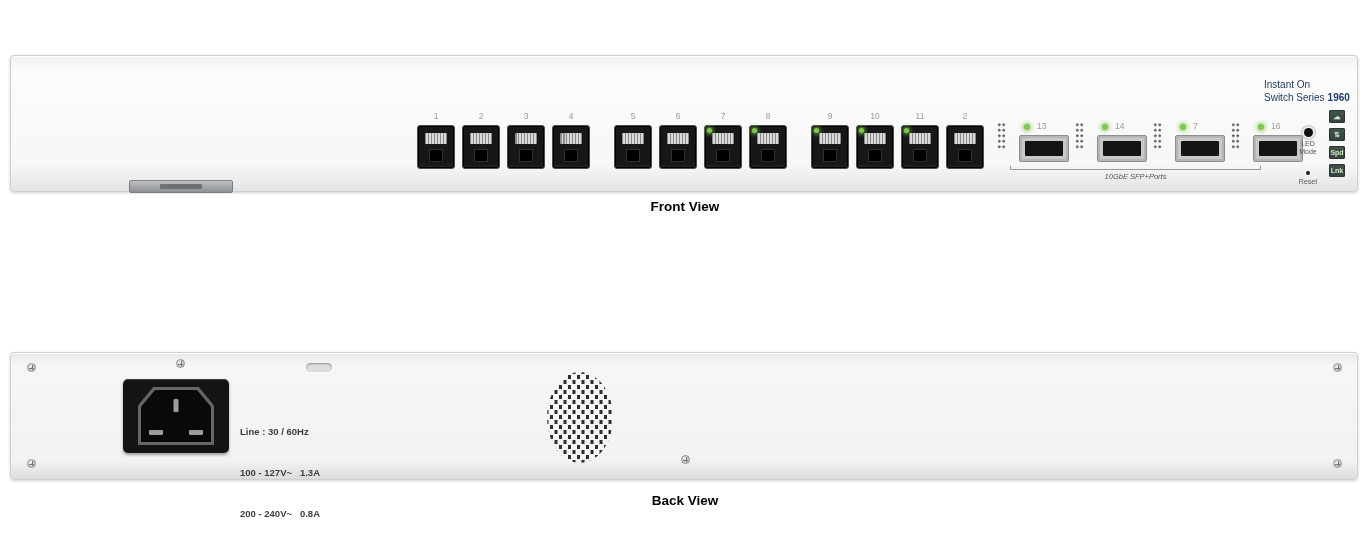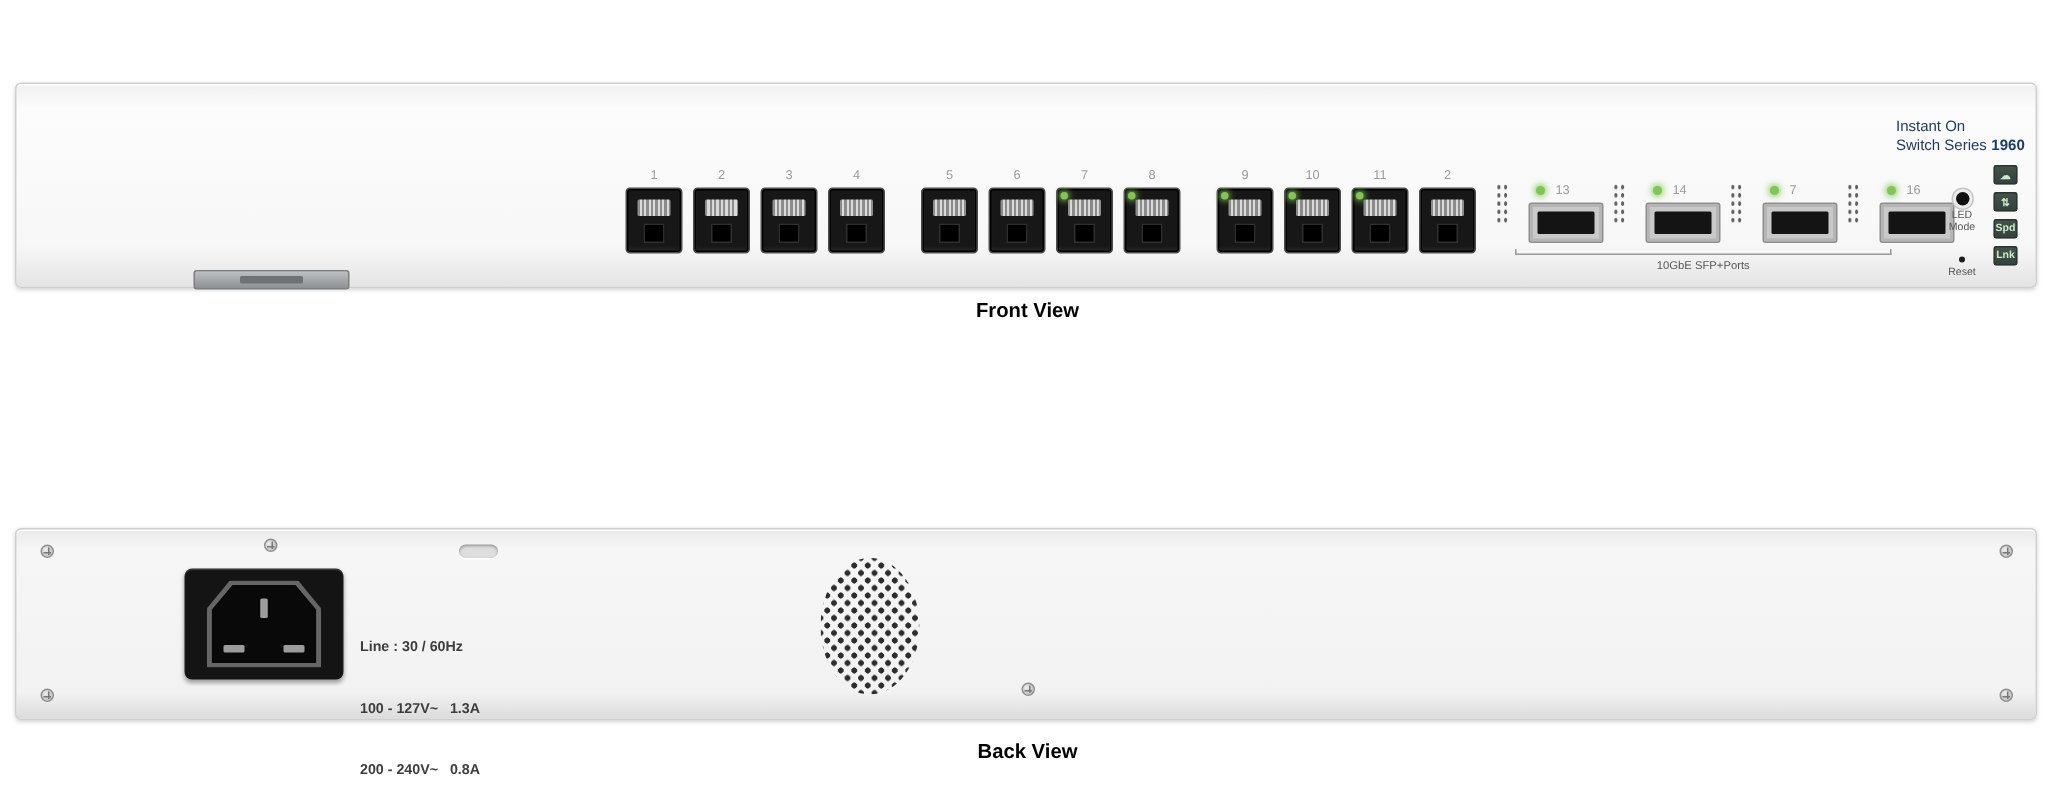--- a/index.html
+++ b/index.html
@@ -93,21 +93,21 @@
     content: ""; position: absolute; left: 5px; right: 5px; top: 5px; bottom: 5px;
     background: #141414; border-radius: 1px;
   }
   .sfp-bracket {
     margin: 4px 0 0 13px; width: 251px; height: 4px;
     border-left: 1px solid #9a9a9a; border-right: 1px solid #9a9a9a;
     border-bottom: 1px solid #9a9a9a;
   }
   .sfp-label {
     width: 251px; margin-left: 13px; margin-top: 2px;
-    text-align: center; font-size: 7.5px; color: #555;
+    text-align: center; font-size: 7.5px; color: #555; font-style: italic;
   }
 
   
   .right-cluster {
     position: absolute; right: 12px; top: 50px;
     display: flex; gap: 7px; align-items: flex-start;
   }
   .ctrl-col-a { display: flex; flex-direction: column; align-items: center; gap: 3px; margin-top: 22px; width: 28px; }
   .led-mode-btn {
     width: 9px; height: 9px; border-radius: 50%; background: #101010;

